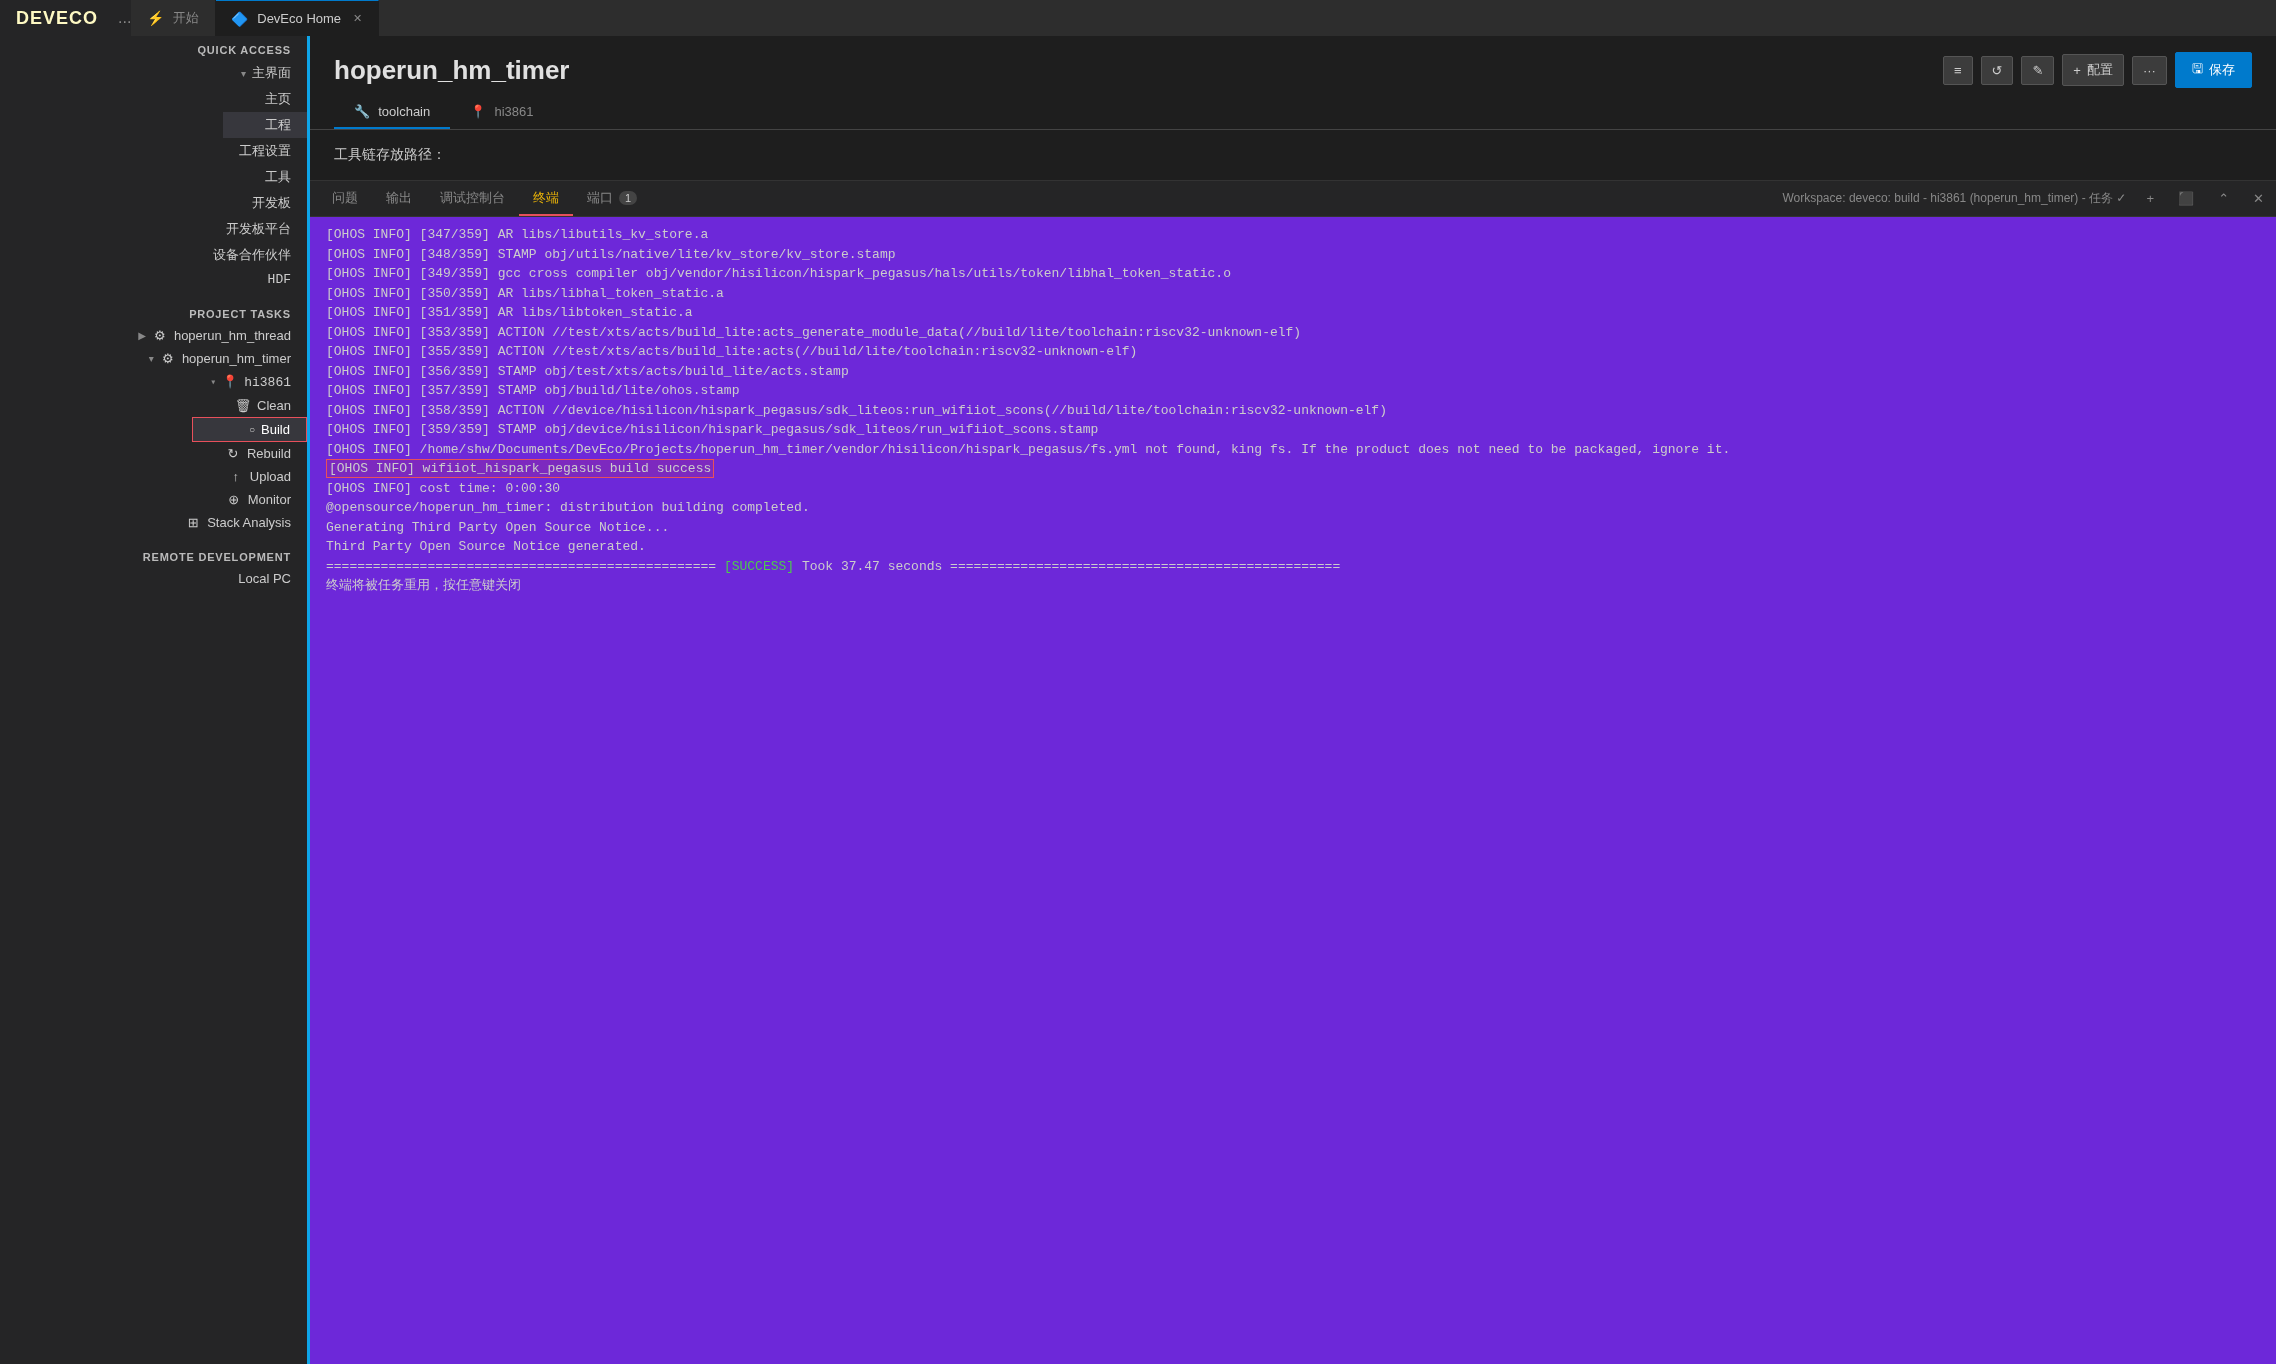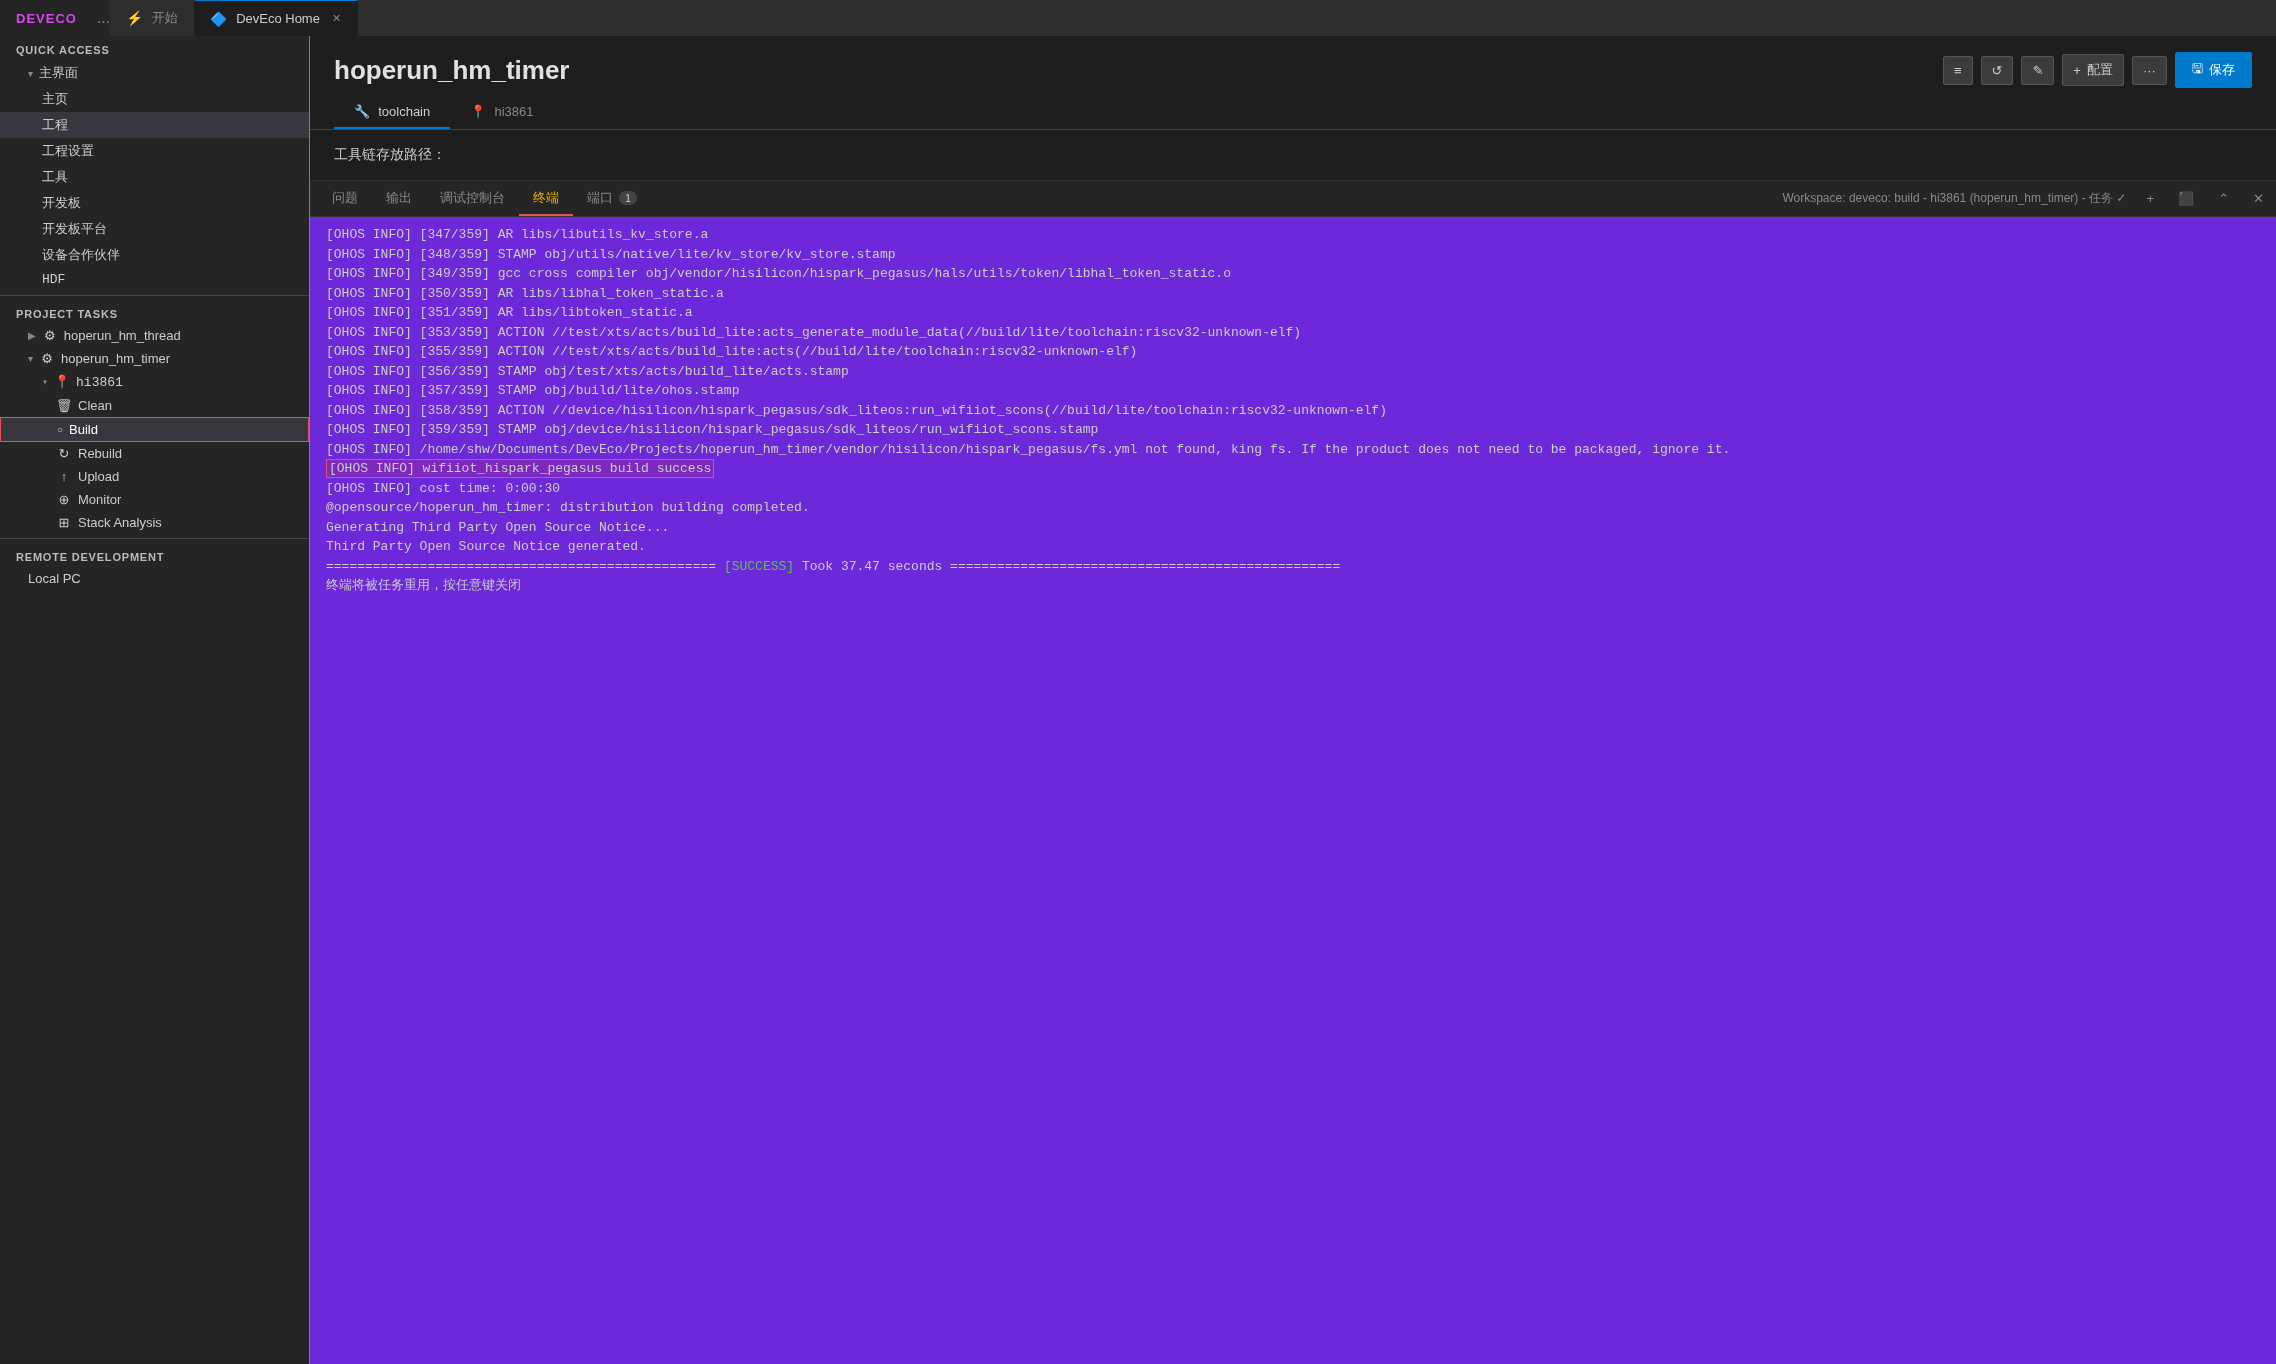--- a/index.html
+++ b/index.html
@@ -18,22 +18,22 @@
     
     .title-bar {
       display: flex;
       align-items: center;
       background: #252526;
       height: 36px;
       flex-shrink: 0;
     }
     .title-bar-brand {
       padding: 0 16px;
-      color: #d946ef;
-      font-size: 13px;
+      color: #fef9c3;
+      font-size: 18px;
       font-weight: 600;
       letter-spacing: 1px;
     }
     .title-bar-dots {
       color: #888;
       font-size: 16px;
       margin-left: 4px;
     }
     .tabs-bar {
       display: flex;
@@ -76,21 +76,22 @@
     }
 
     
     .sidebar {
       width: 310px;
       background: #252526;
       display: flex;
       flex-direction: column;
       flex-shrink: 0;
       overflow-y: auto;
-      border-right: 1px solid #0ea5e9;
+      border-right: 3px solid #0ea5e9;
+      align-items: flex-end;
     }
     .sidebar-section-header {
       font-size: 11px;
       font-weight: 700;
       color: #bbbbbb;
       padding: 8px 16px 4px 16px;
       letter-spacing: 0.8px;
       text-transform: uppercase;
     }
     .sidebar-item {

